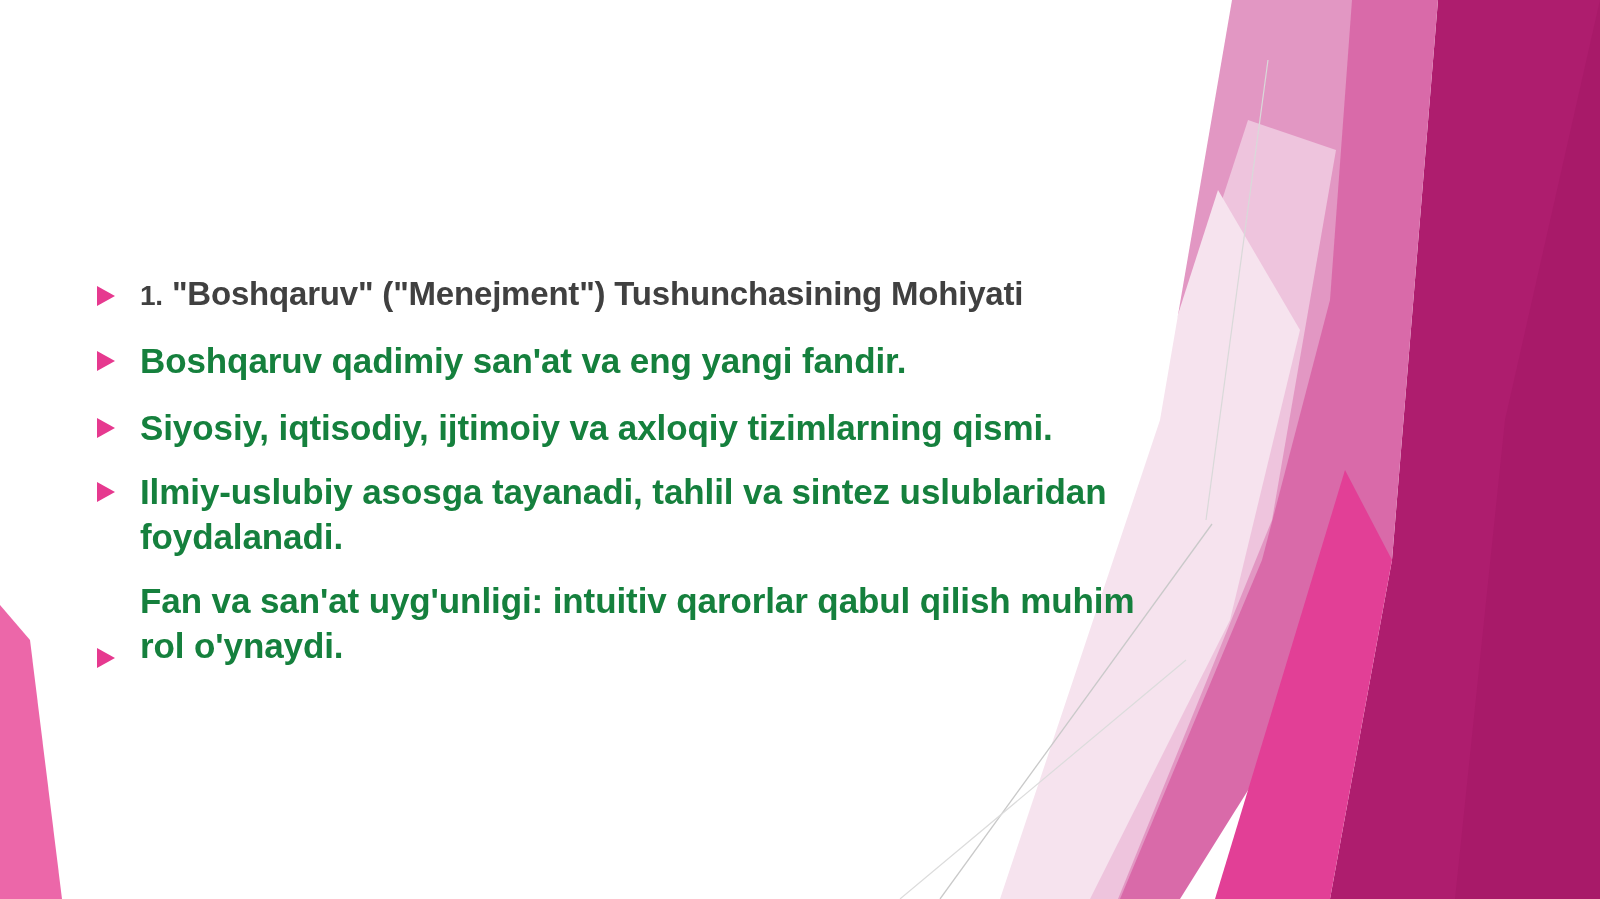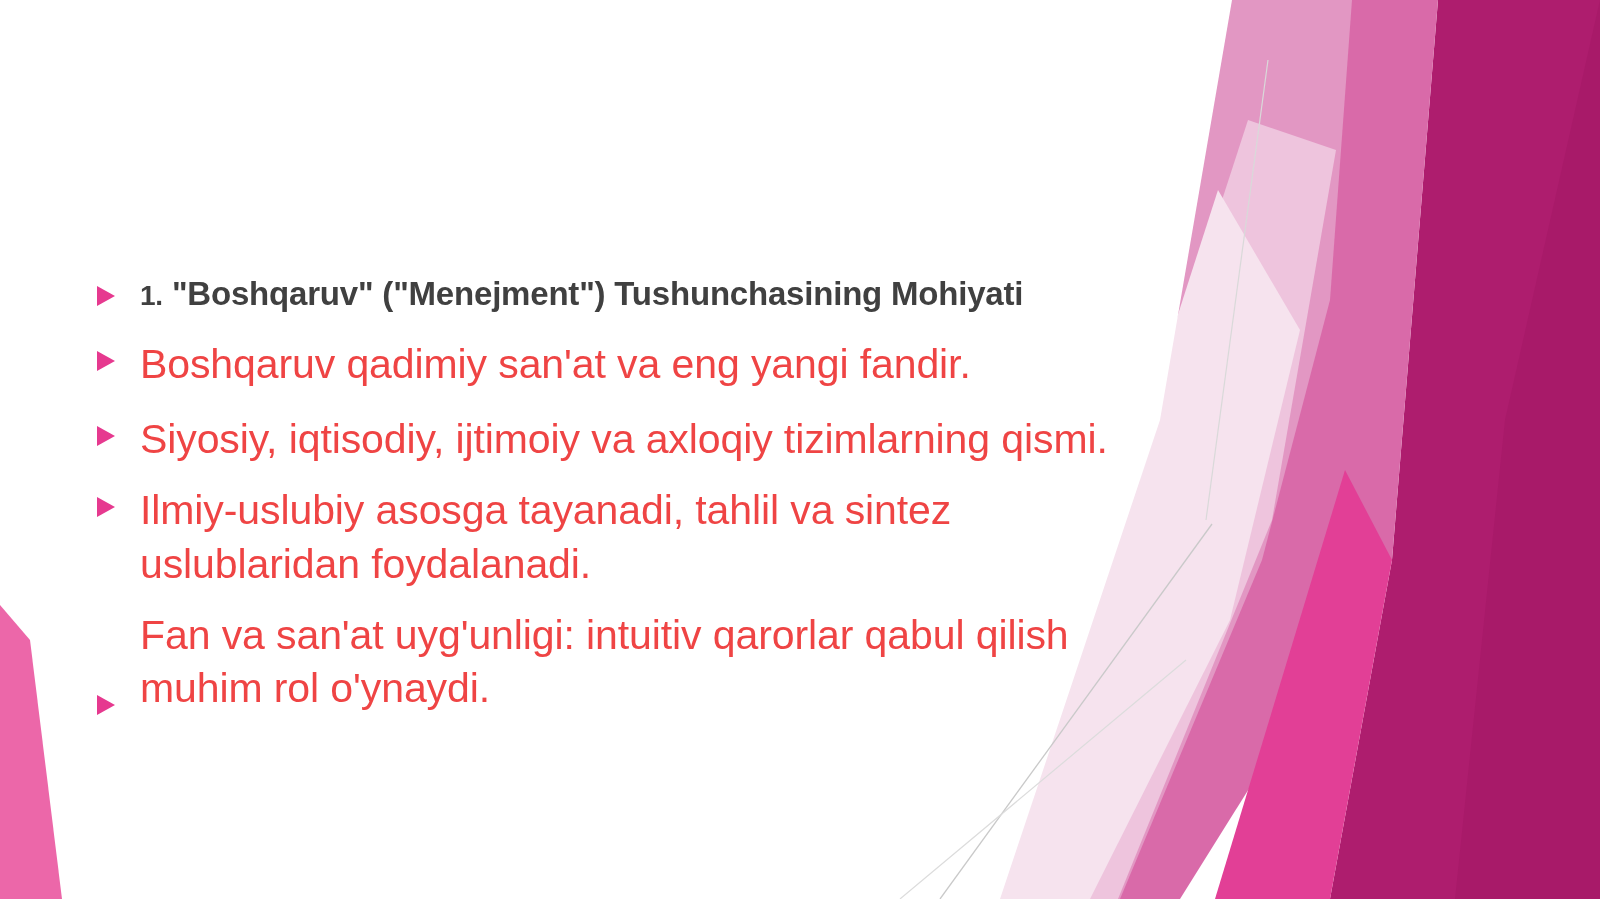--- a/index.html
+++ b/index.html
@@ -53,25 +53,25 @@
   .marker.heading-marker {
     margin-top: 13px;
   }
 
   .tri {
     display: block;
   }
 
   .btext {
     flex: 1 1 auto;
-    color: #ef4444;
-    font-size: 41px;
+    color: #15803d;
+    font-size: 35px;
     line-height: 1.30;
     letter-spacing: -0.1px;
-    font-weight: 400;
+    font-weight: 700;
   }
 
   .heading-text {
     color: #404040;
     font-weight: 700;
     font-size: 33px;
     line-height: 1.33;
     letter-spacing: -0.2px;
   }
   .heading-text .num {

